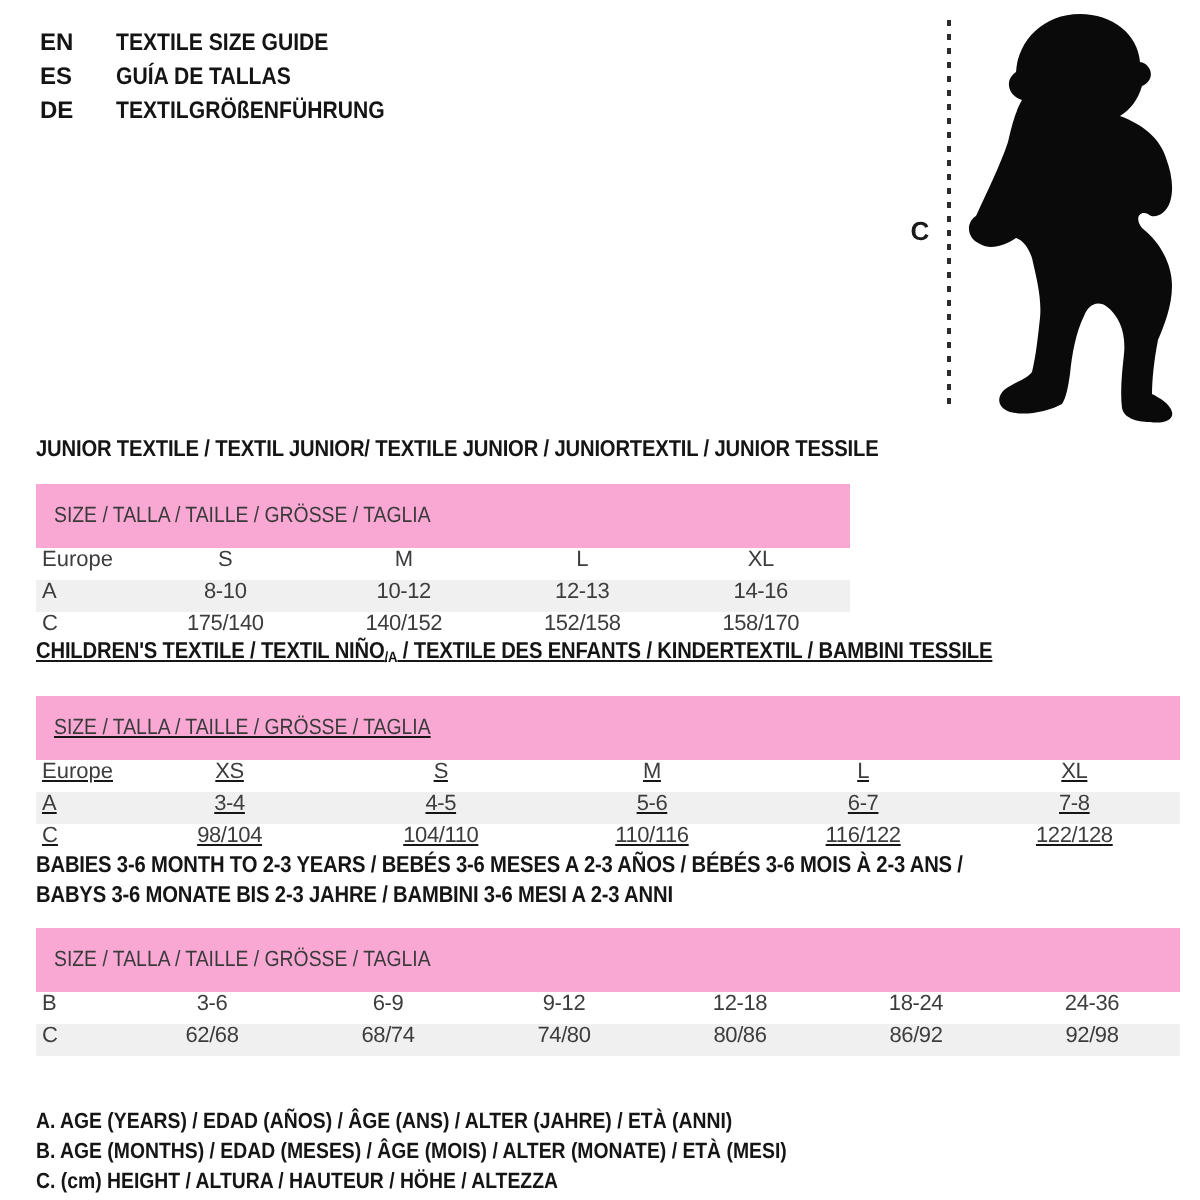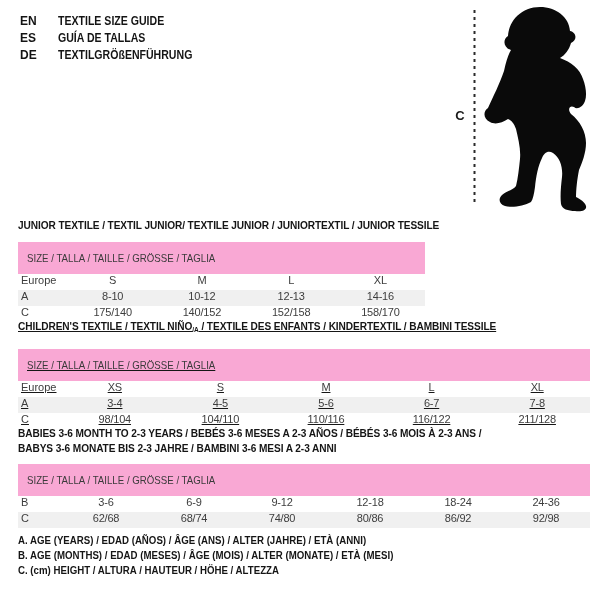--- a/index.html
+++ b/index.html
@@ -41,21 +41,21 @@
   .thead { height:32px; background:#f9a8d4; display:flex; align-items:center; padding-left:9px; }
   .thead span { font-size:11px; color:#3a3a3a; }
 
   .row { display:flex; height:16px; align-items:flex-start; font-size:11px; color:#3d3d3d; }
   .rows .row:nth-child(even) { background:#f0f0f0; }
   .lc { flex:0 0 50px; padding-left:3px; box-sizing:border-box; }
   #table-children .lc, #table-babies .lc { flex:0 0 44px; }
   .dc { flex:1; text-align:center; letter-spacing:-0.2px; }
 
   
-  #legend { position:absolute; top:533px; left:18px; }
+  #legend { position:absolute; top:554px; left:18px; }
   .legend-line { font-size:11px; font-weight:700; color:#151515; line-height:15.2px; }
 </style>
 </head>
 <body>
 
 <div id="canvas">
 
   <div id="langs">
     <div class="lang-line">
       <span class="lang-code">EN</span>
@@ -162,21 +162,21 @@
         <span class="dc">5-6</span>
         <span class="dc">6-7</span>
         <span class="dc">7-8</span>
       </div>
       <div class="row">
         <span class="lc">C</span>
         <span class="dc">98/104</span>
         <span class="dc">104/110</span>
         <span class="dc">110/116</span>
         <span class="dc">116/122</span>
-        <span class="dc">211/128</span>
+        <span class="dc">122/128</span>
       </div>
     </div>
   </div>
 
   <div id="table-babies" class="section">
     <div class="tbl-title-wrap">
       <div class="tbl-title cond">BABIES 3-6 MONTH TO 2-3 YEARS / BEBÉS 3-6 MESES A 2-3 AÑOS / BÉBÉS 3-6 MOIS À 2-3 ANS /</div>
       <div class="tbl-title cond">BABYS 3-6 MONATE BIS 2-3 JAHRE / BAMBINI 3-6 MESI A 2-3 ANNI</div>
     </div>
     <div class="thead">

